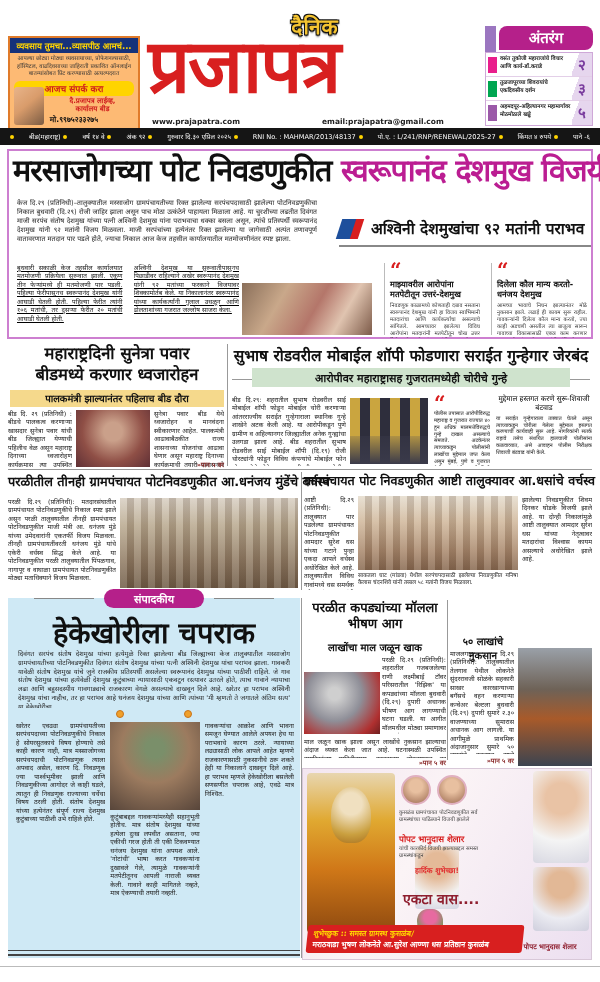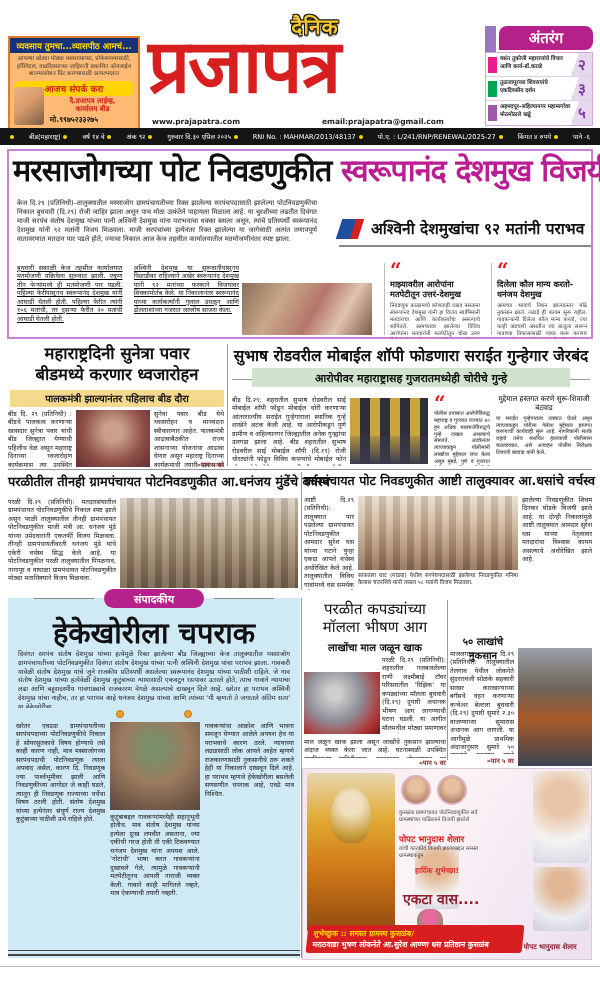--- a/index.html
+++ b/index.html
@@ -102,21 +102,21 @@
   .ed-intro { position:absolute; left:10px; top:52px; width:272px; height:58px; font-size:6.6px; }
   .ed-dot { position:absolute; top:112px; width:8px; height:8px; border-radius:50%; background:#f0a02a; border:1px solid #c8731a; }
   .ed-cols { position:absolute; left:8px; top:124px; width:278px; height:226px; display:flex; gap:5px; }
   .ed-col { flex:1; height:226px; }
   .ed-photo { width:100%; height:88px; margin-bottom:3px;
      background:radial-gradient(circle at 50% 30%,#7a8f6a 12%,#9c7b5f 45%,#57453a 100%); }
   .ed-rule { position:absolute; left:0; bottom:2px; width:100%; border-top:2px solid #444; }
   .ed-rule2 { position:absolute; left:0; bottom:7px; width:100%; border-top:1px solid #444; }
 
   
-  .h4a { left:304px; top:600px; width:142px; text-align:center; font-weight:normal; font-size:15px; line-height:1.2; color:#101010; }
+  .h4a { left:304px; top:600px; width:142px; text-align:center; font-weight:bold; font-size:13px; line-height:1.2; color:#101010; }
   .h4b { left:450px; top:600px; width:142px; text-align:center; font-weight:bold; font-size:13.5px; line-height:1.2; color:#101010; }
   .bold-sub { text-align:center; font-weight:bold; font-size:10px; color:#101010; }
   .smoke-photo { left:304px; top:672px; width:76px; height:62px;
      background:radial-gradient(circle at 40% 35%,#cfcfcf 10%,#8f8f98 45%,#b03030 80%,#6e1f1f 100%); }
   .conv-photo { left:518px; top:648px; width:74px; height:118px;
      background:linear-gradient(180deg,#9aa0a8 0%,#6e6257 35%,#a85a2a 60%,#3c4450 100%); }
 
   
   .bigad { left:302px; top:768px; width:290px; height:192px;
      background:linear-gradient(120deg,#f3e6f0 0%,#fbf4f6 40%,#ecdff0 100%); border:1px solid #d8c8d8; }

